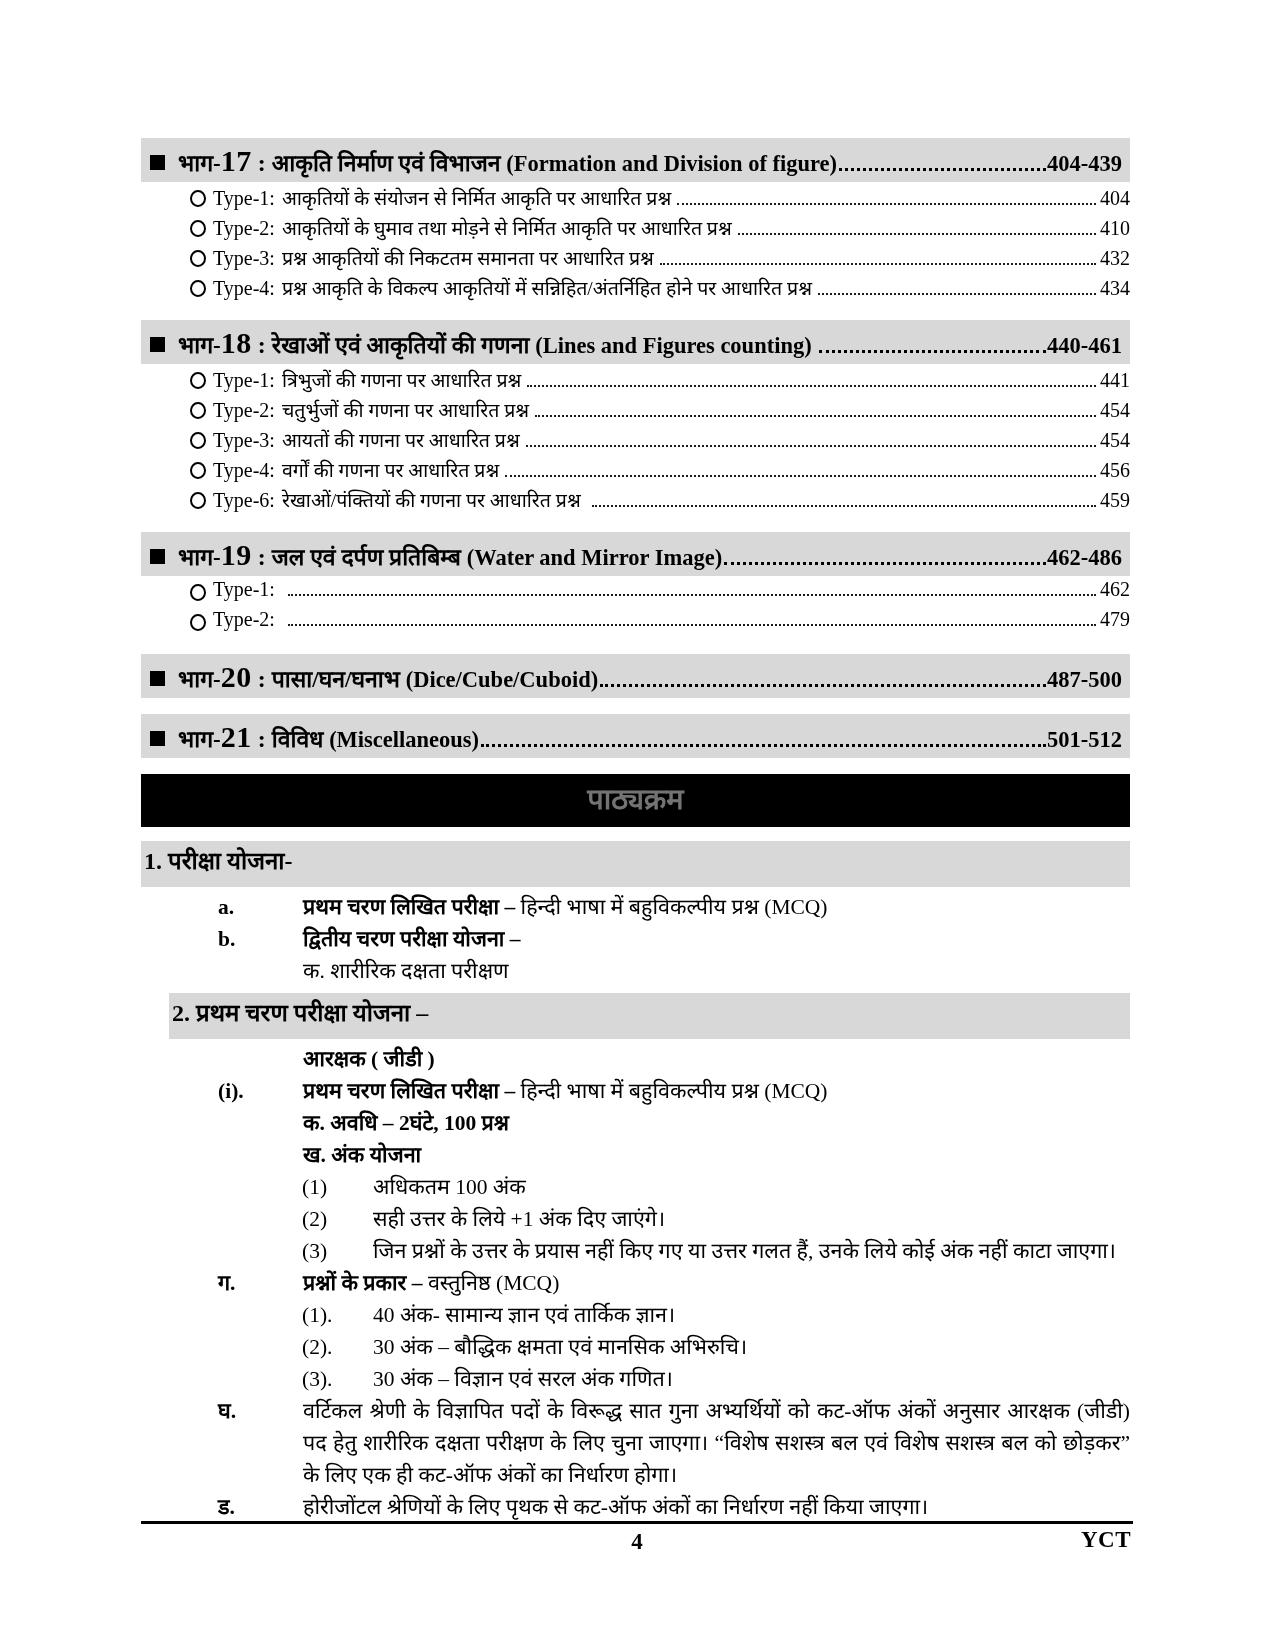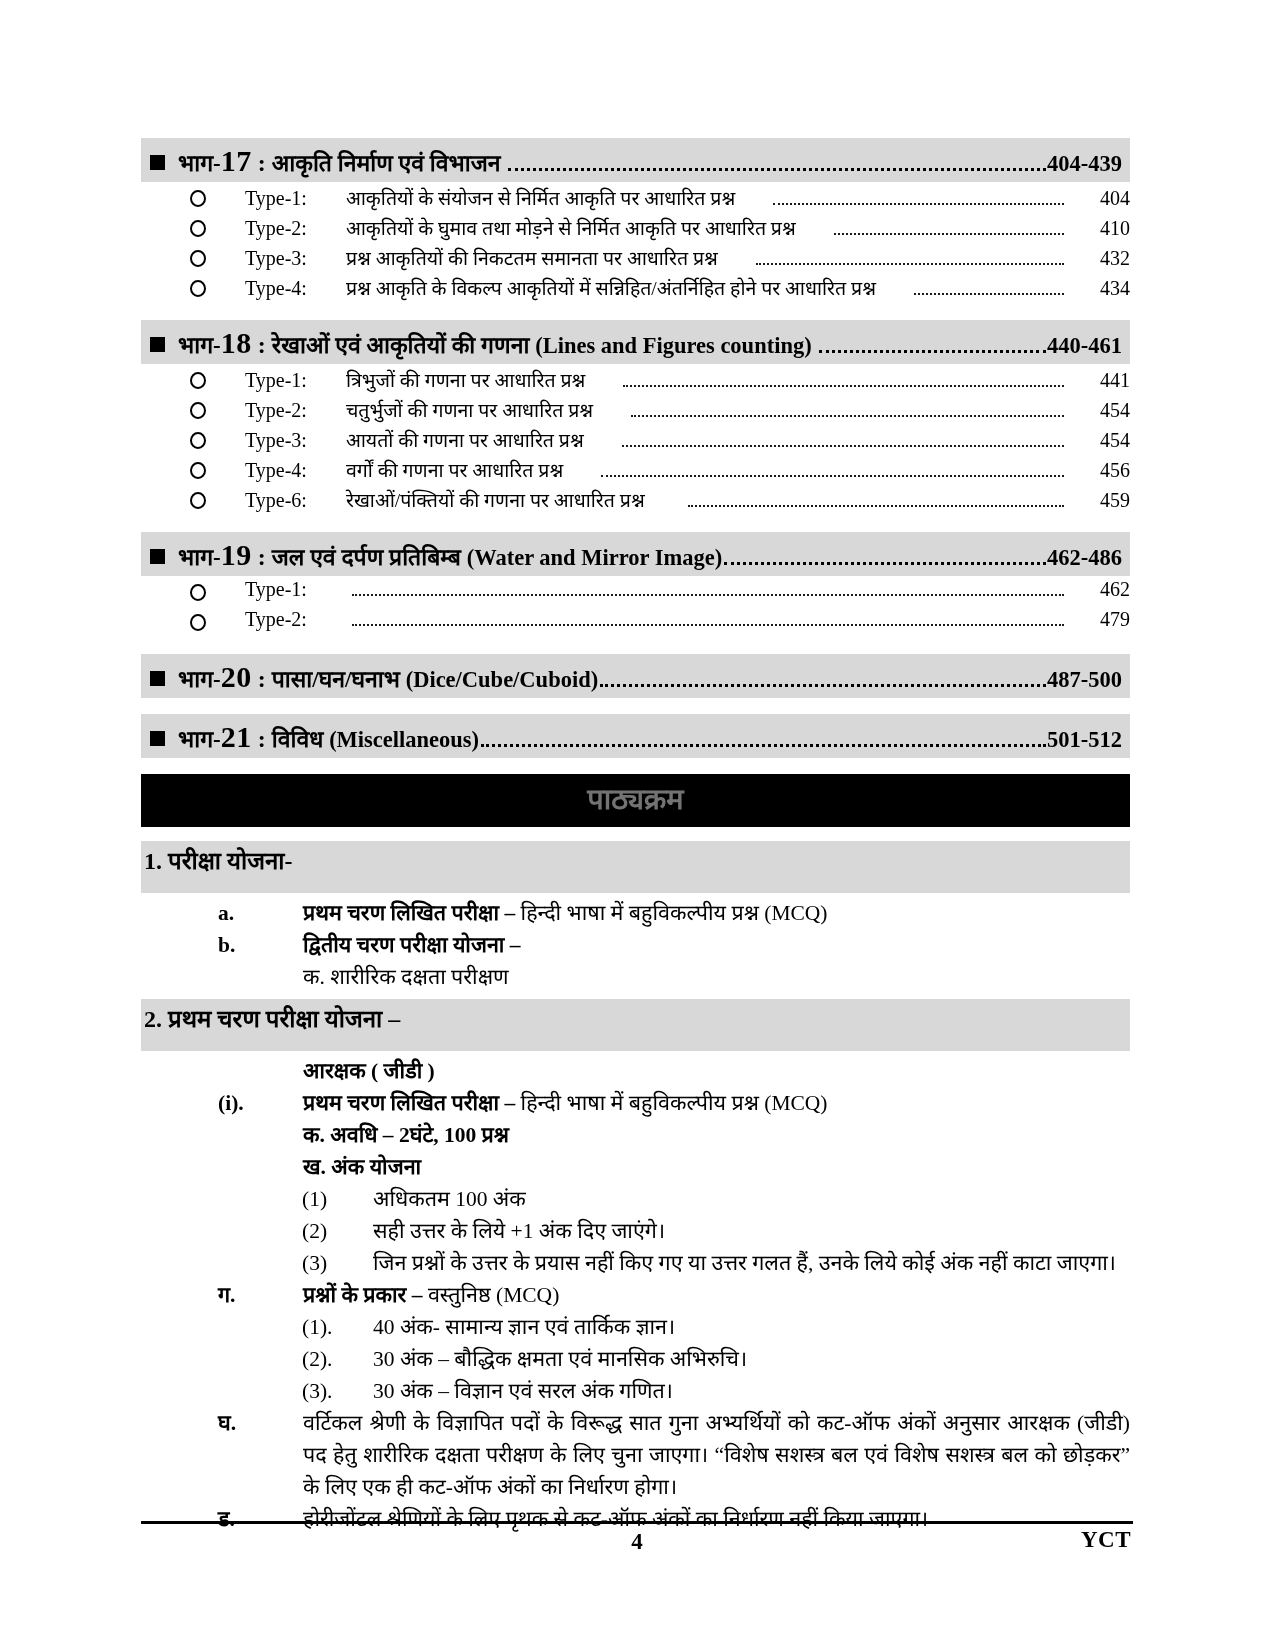--- a/index.html
+++ b/index.html
@@ -22,42 +22,42 @@
   .p-hi{font-weight:bold;font-size:23px;white-space:pre;}
   .p-num{font-weight:bold;font-size:30px;letter-spacing:.5px;}
   .sec-sep{font-weight:bold;font-size:24px;white-space:pre;}
   .sec-hi{font-weight:bold;font-size:23px;white-space:pre;}
   .sec-en{font-weight:bold;font-size:22.5px;white-space:pre;}
   .leader-b{flex:1 1 auto;border-bottom:3.5px dotted #000;margin:0 1px 0 2px;min-width:20px;}
   .sec-pages{font-weight:bold;font-size:22.5px;}
 
   
   .types{margin-top:2px;}
-  .toc-type{display:flex;align-items:baseline;height:30px;margin-left:49px;font-size:19.5px;gap:32px;}
+  .toc-type{display:flex;align-items:baseline;height:30px;margin-left:49px;font-size:19.5px;}
   .circ{width:12px;height:13px;border:2px solid #000;border-radius:50%;flex:0 0 auto;align-self:center;margin:-2px 7px 0 0;}
   .type-label{font-size:20px;margin-right:7px;white-space:pre;}
   .type-text{white-space:pre;}
   .leader-t{flex:1 1 auto;border-bottom:2.3px dotted #1a1a1a;margin:0 4px 0 6px;min-width:15px;}
   .type-page{font-size:20px;}
 
   
   .banner{
     background:#000;color:#737373;text-align:center;
     font-weight:bold;font-size:29px;
     height:53px;line-height:50px;margin-top:12px;
     font-family:"Liberation Sans","DejaVu Sans",sans-serif;
   }
 
   
   .num-bar{
     background:#d8d8d8;font-weight:bold;font-size:24px;
-    height:52px;line-height:40px;box-sizing:border-box;
+    height:46px;line-height:40px;box-sizing:border-box;
     padding-left:3px;margin-top:14px;margin-bottom:4px;
   }
-  .num-bar.second{margin-top:6px;}
+  .num-bar.second{margin-top:6px;margin-left:28px;}
   .sy-row{position:relative;font-size:21.5px;line-height:32px;}
   .sy-label{position:absolute;top:0;font-weight:bold;}
   .kind-item{padding-left:162px;}
   .kind-item > .sy-label{left:77px;}
   .kind-text{padding-left:162px;}
   .kind-sub{padding-left:232px;}
   .kind-sub > .sy-label{left:161px;font-weight:normal;}
   .sy-bold{font-weight:bold;}
   .just{text-align:justify;}
 
@@ -72,20 +72,21 @@
 
 <div class="content">
   <div id="toc">
   <div class="toc-sec">
     <div class="sec-bar">
       <span class="sq"></span>
       <span class="p-hi">भाग-</span>
           <span class="p-num">17</span>
           <span class="sec-sep"> : </span>
           <span class="sec-hi">आकृति निर्माण एवं विभाजन </span>
+          <span class="sec-en">(Formation and Division of figure)</span>
       <span class="leader-b"></span>
       <span class="sec-pages">404-439</span>
     </div>
     <div class="types">
   <div class="toc-type">
     <span class="circ"></span>
     <span class="type-label">Type-1:</span>
     <span class="type-text">आकृतियों के संयोजन से निर्मित आकृति पर आधारित प्रश्न</span>
     <span class="leader-t"></span>
     <span class="type-page">404</span>

